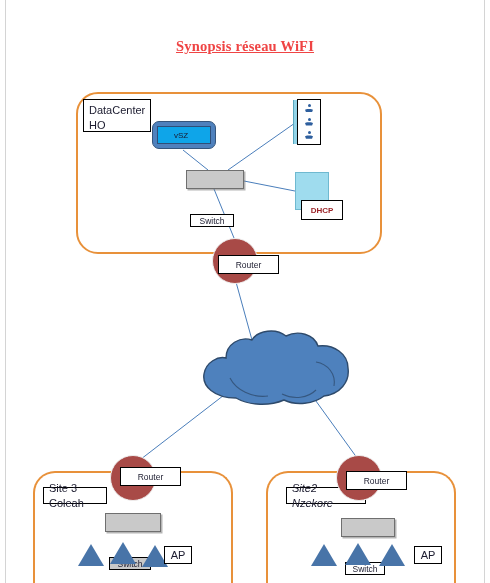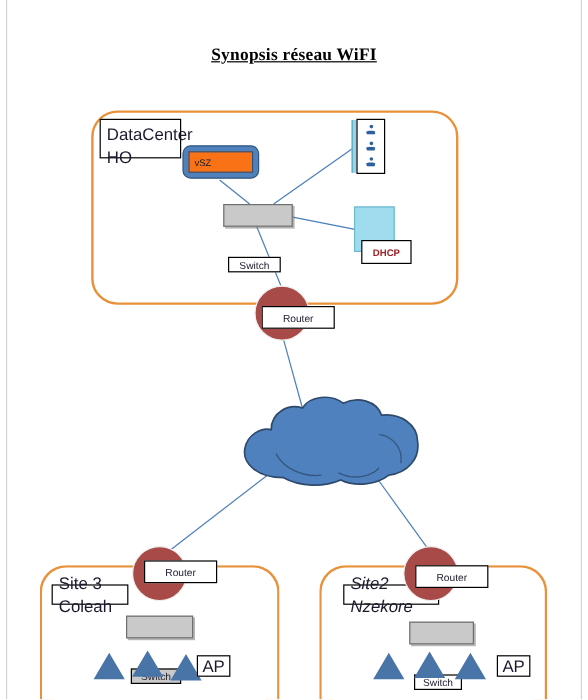--- a/index.html
+++ b/index.html
@@ -35,21 +35,21 @@
   
   #title {
     position: absolute;
     left: 0;
     top: 38px;
     width: 490px;
     text-align: center;
     font-family: "Liberation Serif", serif;
     font-weight: bold;
     font-size: 14.5px;
-    color: #000000;
+    color: #ef4444;
     text-decoration: underline;
     letter-spacing: 0.2px;
   }
 
   
   #links {
     position: absolute;
     left: 0; top: 0;
     width: 490px; height: 583px;
     pointer-events: none;
@@ -66,21 +66,21 @@
   #zone-datacenter { left: 76px;  top: 92px;  width: 306px; height: 162px; }
   #zone-site1      { left: 33px;  top: 471px; width: 200px; height: 112px; border-bottom: none; border-bottom-left-radius: 0; border-bottom-right-radius: 0; }
   #zone-site2      { left: 266px; top: 471px; width: 190px; height: 112px; border-bottom: none; border-bottom-left-radius: 0; border-bottom-right-radius: 0; }
 
   
   .labelbox {
     position: absolute;
     background: #ffffff;
     border: 1px solid #000000;
     box-sizing: border-box;
-    font-size: 14px;
+    font-size: 11px;
     color: #1a1a2e;
     padding: 3px 5px;
     line-height: 1.35;
     white-space: pre-line;
     font-family: "Liberation Sans", sans-serif;
   }
   #lbl-datacenter { left: 83px;  top: 99px;  width: 68px;  height: 33px; }
   #lbl-site1      { left: 43px;  top: 487px; width: 64px;  height: 17px; display:flex; align-items:center; }
   #lbl-site2      { left: 286px; top: 487px; width: 80px;  height: 17px; display:flex; align-items:center;font-style:italic; }
   #lbl-ap1        { left: 164px; top: 546px; width: 28px;  height: 18px; display:flex; align-items:center; justify-content:center; }
@@ -92,26 +92,26 @@
     left: 152px; top: 121px;
     width: 64px; height: 28px;
     background: #4f81bd;
     border: 1px solid #35567d;
     border-radius: 7px;
     box-sizing: border-box;
     padding: 4px;
   }
   #vsz-inner {
     width: 100%; height: 100%;
-    background: #f97316;
+    background: #0ea5e9;
     border: 1px solid #2f4f78;
     box-sizing: border-box;
     display: flex;
     align-items: center;
-    padding-left: 4px;
+    padding-left: 16px;
     font-size: 8px;
     color: #1a1a2e;
   }
 
   
   .switchbox {
     position: absolute;
     background: #c9c9c9;
     border: 1px solid #6f6f6f;
     box-sizing: border-box;

